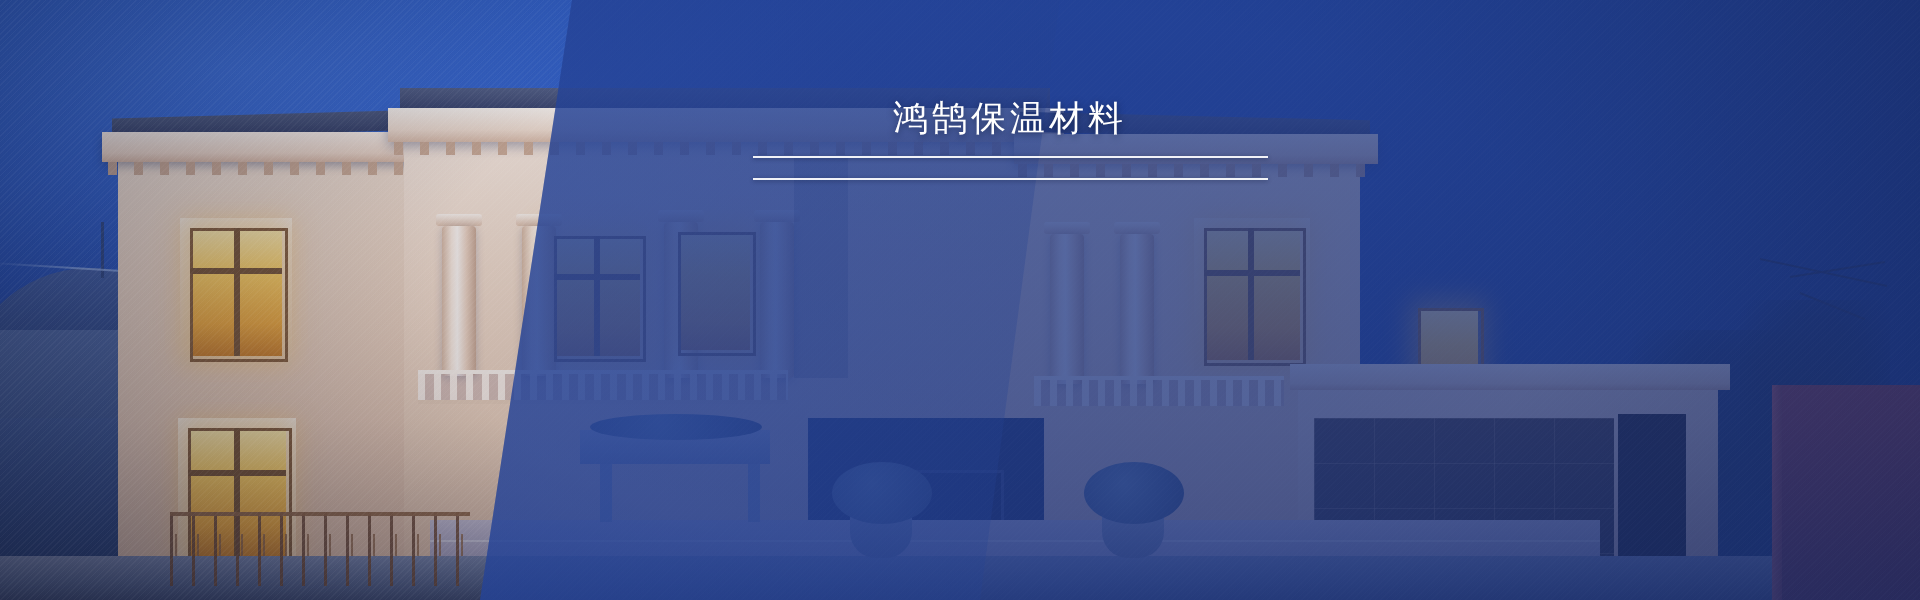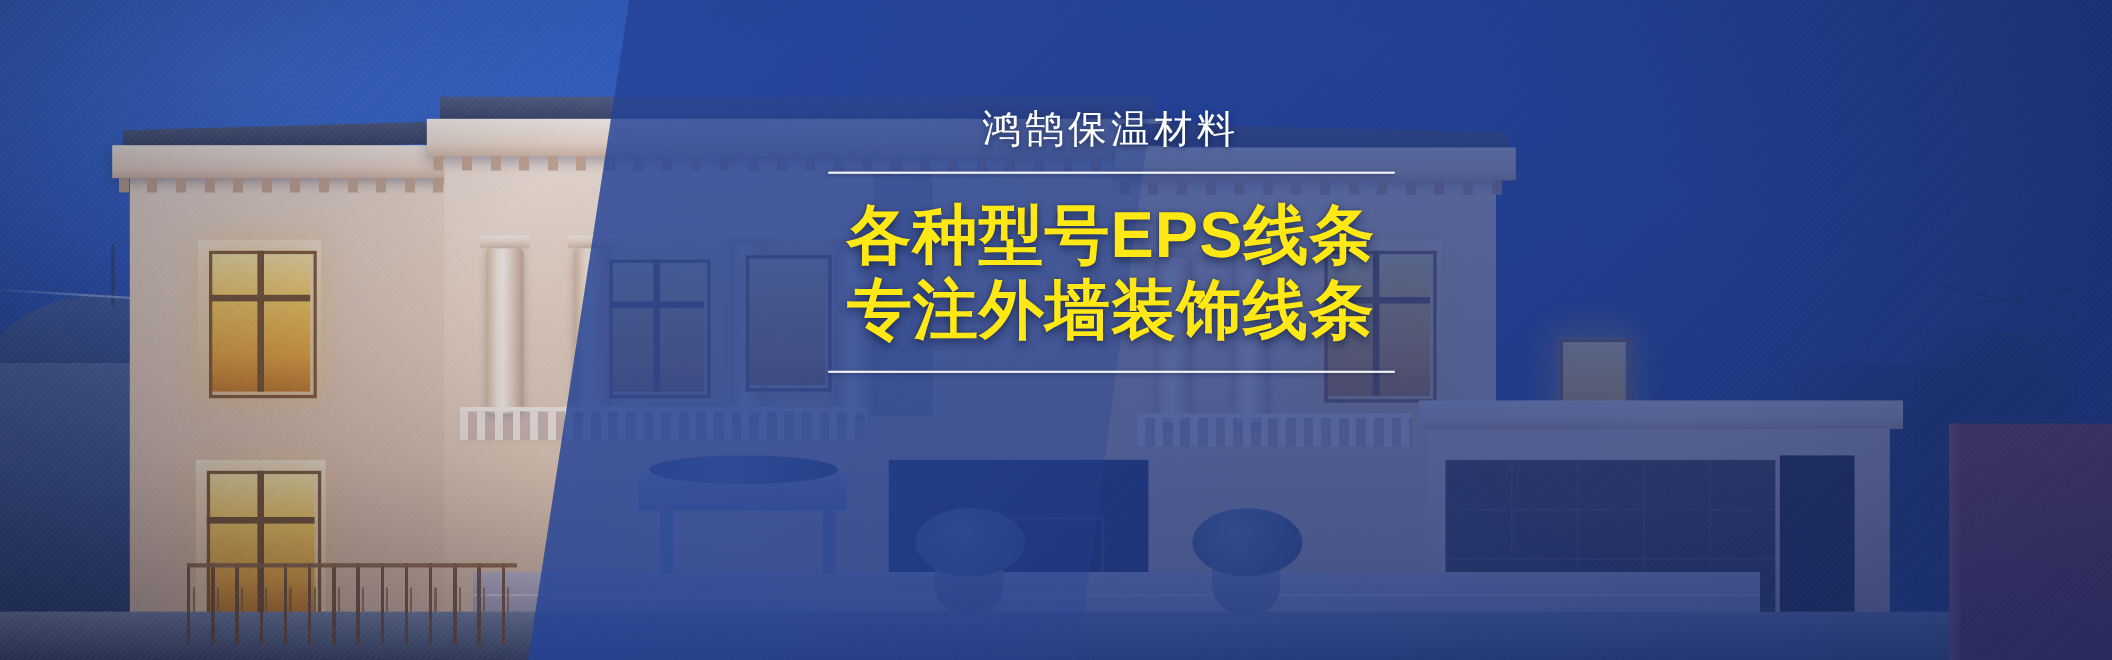--- a/index.html
+++ b/index.html
@@ -418,22 +418,18 @@
 
   <div class="overlay"></div>
   <div class="overlay-soft"></div>
 
   <div class="content">
 
     <div class="subtitle">鸿鹄保温材料</div>
 
     <div class="rule"></div>
 
-    <div class="headline">
-      <div class="hl">各种型号EPS线条</div>
-      <div class="hl">专注外墙装饰线条</div>
-    </div>
 
     <div class="rule2"></div>
 
 
   </div>
 </div>
 
 </body></html>

